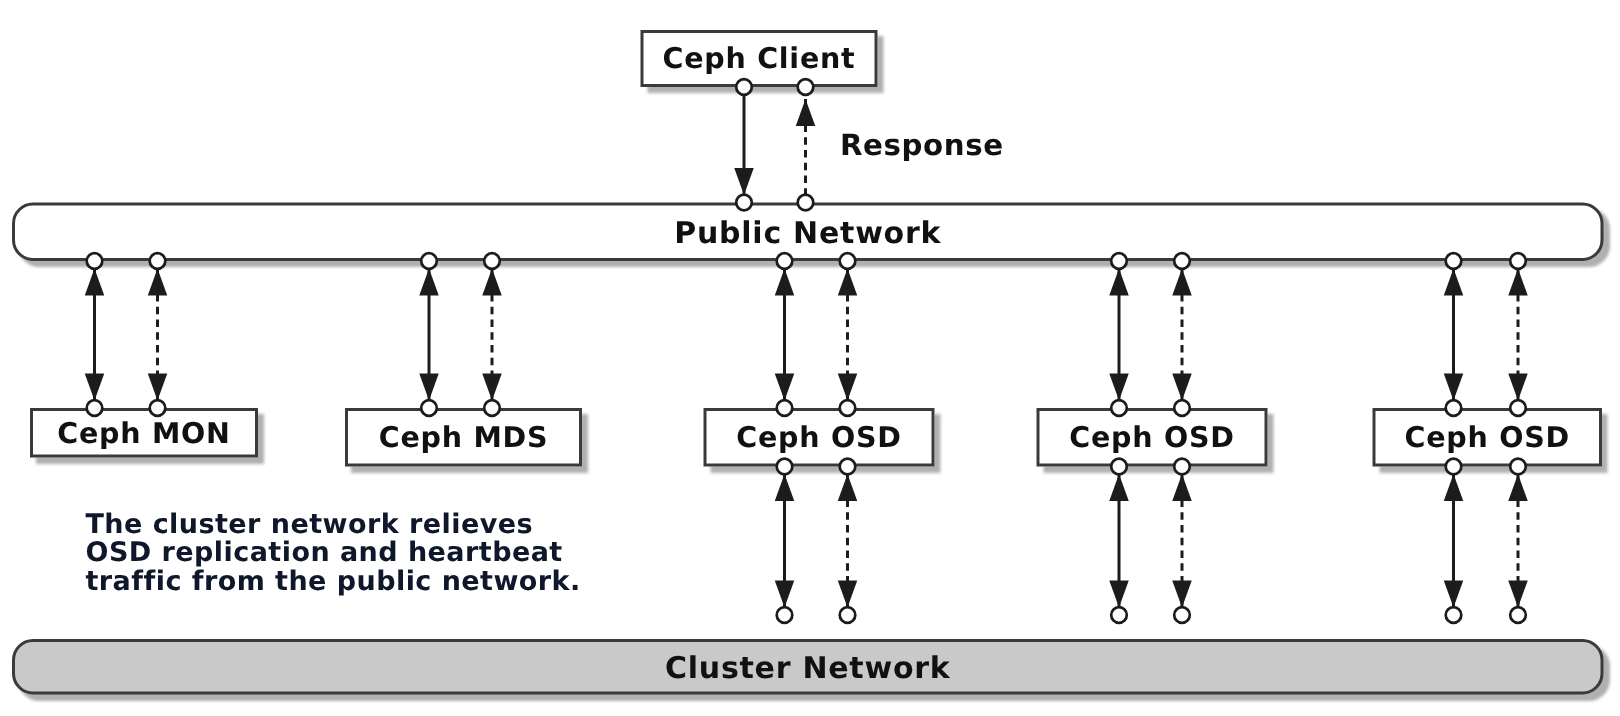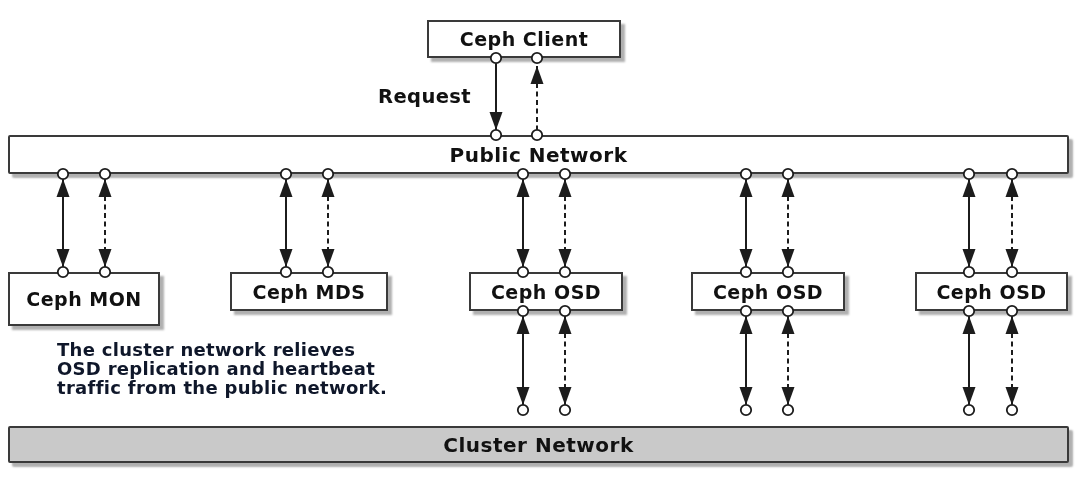--- a/index.html
+++ b/index.html
@@ -10,25 +10,25 @@
   }
   .node{
     position:absolute;box-sizing:border-box;
     background:var(--node-fill,#ffffff);
     border:2px solid #3a3a3a;
     box-shadow:4px 4px 2px var(--shadow,#b0b0b0);
     display:flex;align-items:center;justify-content:center;
     font-weight:bold;color:#111;letter-spacing:.5px;
     z-index:1;
   }
-  .bar{border-radius:2px;font-size:20px;}
+  .bar{border-radius:14px;font-size:20px;}
   .box{font-size:19px;}
-  #client{left:427px;top:20px;width:194px;height:38px;}
+  #client{left:427px;top:20px;width:158px;height:38px;}
   #public{left:8px;top:135px;width:1061px;height:39px;}
-  #mon{left:8px;top:272px;width:152px;height:54px;}
+  #mon{left:20px;top:272px;width:152px;height:33px;}
   #mds{left:230px;top:272px;width:158px;height:39px;justify-content:center;}
   #osd1{left:469px;top:272px;width:154px;height:39px;}
   #osd2{left:691px;top:272px;width:154px;height:39px;}
   #osd3{left:915px;top:272px;width:153px;height:39px;}
   #cluster{left:8px;top:410px;width:1061px;height:37px;background:var(--cluster-fill,#c9c9c9);margin-top:16px;}
   .edge-label{
     position:absolute;font-weight:bold;font-size:19.5px;color:#111;
     letter-spacing:.4px;z-index:2;
   }
   #lbl-request{left:378px;top:85px;}
@@ -42,21 +42,21 @@
 </style>
 </head>
 <body>
 
 <div class="canvas">
 
   <div class="node box" id="client">
     <span>Ceph Client</span>
   </div>
 
-  <div class="edge-label" id="lbl-request">Request</div>
+  <div class="edge-label" id="lbl-response">Response</div>
 
   <div class="node bar" id="public">
     <span>Public Network</span>
   </div>
 
   <div class="node box" id="mon">
     <span>Ceph MON</span>
   </div>
   <div class="node box" id="mds">
     <span>Ceph MDS</span>

